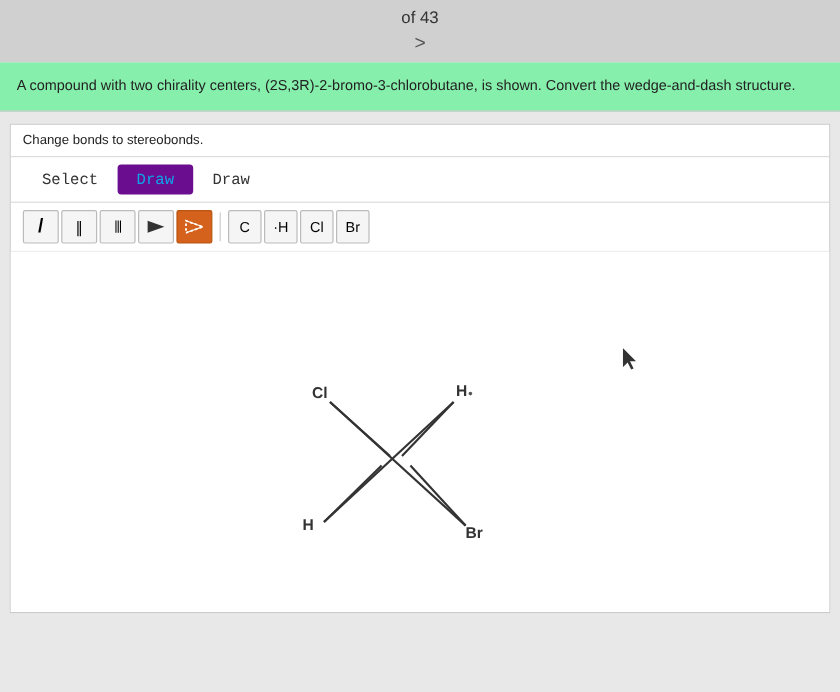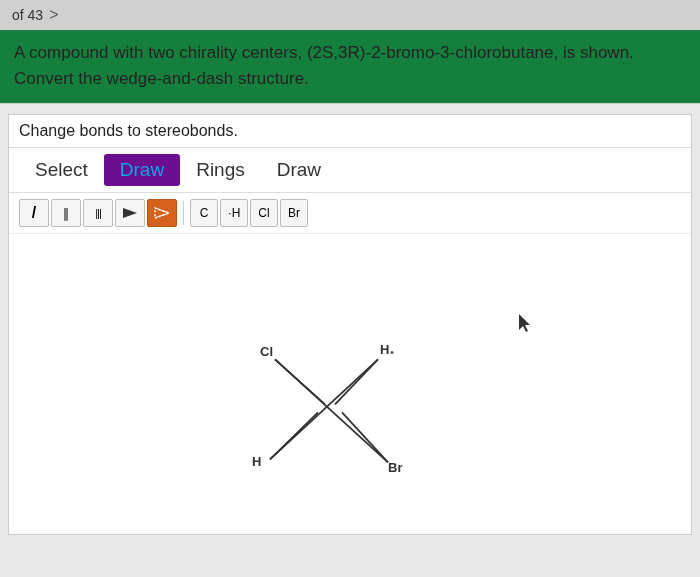--- a/index.html
+++ b/index.html
@@ -12,64 +12,66 @@
     }
 
     .top-bar {
       background: #d0d0d0;
       padding: 6px 12px;
       display: flex;
       align-items: center;
       font-size: 14px;
       color: #333;
       gap: 6px;
+      flex-direction: column;
     }
     .top-bar .chevron {
       font-size: 16px;
       color: #555;
     }
 
     .question-area {
-      background: #15803d;
+      background: #86efac;
       padding: 10px 14px 12px 14px;
-      font-size: 17px;
+      font-size: 12px;
       color: #222;
       line-height: 1.5;
       border-bottom: 1px solid #ccc;
     }
 
     .panel {
       background: #fff;
       border: 1px solid #ccc;
       margin: 10px 8px;
       padding: 0;
     }
 
     .panel-title {
       padding: 7px 10px;
-      font-size: 16px;
+      font-size: 11px;
       color: #222;
       border-bottom: 1px solid #ddd;
     }
 
     .toolbar {
       display: flex;
       align-items: center;
       padding: 6px 10px;
       gap: 0;
       border-bottom: 1px solid #ddd;
     }
 
     .toolbar-tab {
       padding: 5px 16px;
-      font-size: 19px;
+      font-size: 13px;
       cursor: pointer;
       color: #333;
       background: transparent;
       border: none;
+      font-family: Liberation Mono, monospace;
     }
 
     .toolbar-tab.active {
       background: #6b0d8f;
       color: #0ea5e9;
       border-radius: 3px;
     }
 
     .tools-row {
       display: flex;
@@ -155,21 +157,20 @@
 
 <div class="panel">
 
   <div class="panel-title">
     <span>Change bonds to stereobonds.</span>
   </div>
 
   <div class="toolbar">
     <button class="toolbar-tab">Select</button>
     <button class="toolbar-tab active">Draw</button>
-    <button class="toolbar-tab">Rings</button>
     <button class="toolbar-tab">Draw</button>
   </div>
 
   <div class="tools-row">
 
     <button class="tool-btn" title="Single bond">
       <span style="font-size:16px; font-weight:bold;">/</span>
     </button>
     <button class="tool-btn" title="Double bond">
       <span style="font-size:13px;">∥</span>

